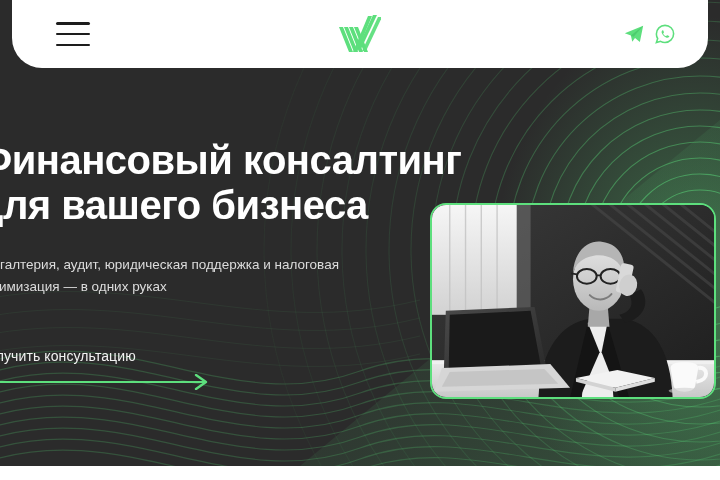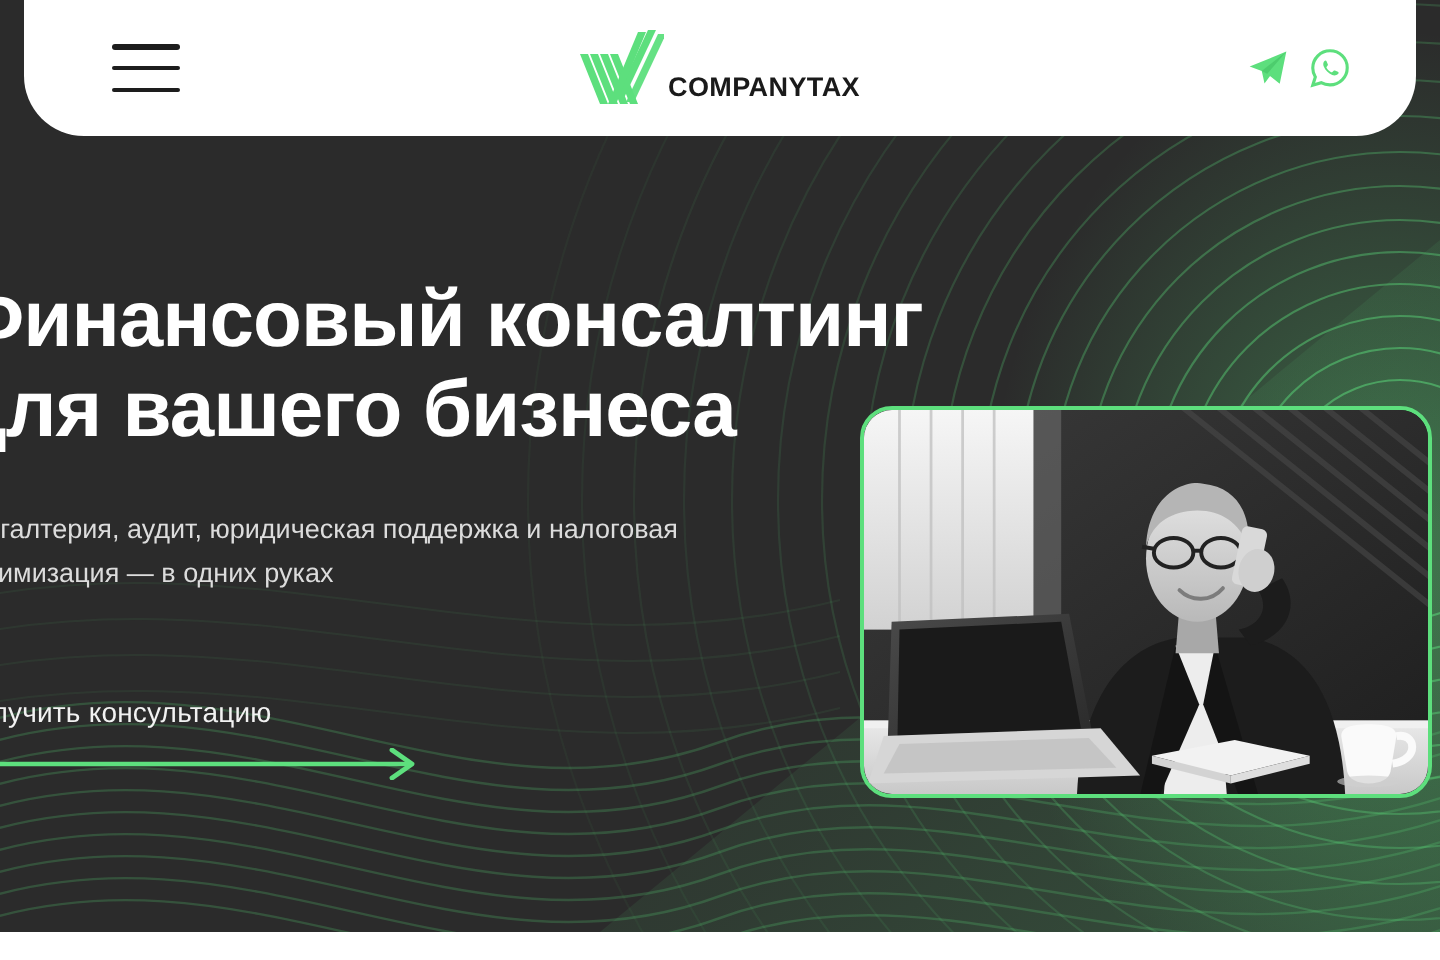--- a/index.html
+++ b/index.html
@@ -302,21 +302,20 @@
             <polygon points="0,12 4,12 14,37 10,37"></polygon>
             <polygon points="5,12 9,12 19,37 15,37"></polygon>
             <polygon points="10,12 14,12 24,37 20,37"></polygon>
             <polygon points="15,12 19,12 29,37 25,37"></polygon>
             <polygon points="18,34 34,0 38,0 22,34"></polygon>
             <polygon points="23,36 39,2 43,2 27,36" opacity="0.95"></polygon>
             <polygon points="14,37 29,1 33,1 18,37"></polygon>
             <polygon points="9,37 24,3 28,3 13,37" opacity="0"></polygon>
           </g>
         </svg>
-        <span class="logo-text">COMPANYTAX</span>
       </div>
 
       <div class="social">
         <svg class="social-ic" viewBox="0 0 24 24">
           <path d="M22 3 L2 11.2 L8.6 13.6 L10.1 20.4 L13.1 16.4 L18.4 20.6 Z" fill="#5ddf7d"></path>
           <path d="M8.6 13.6 L22 3 L11.6 15.1 Z" fill="#3fbd60" opacity="0.55"></path>
         </svg>
         <svg class="social-ic" viewBox="0 0 24 24">
           <path d="M12 2.6 C 6.8 2.6 2.6 6.8 2.6 12 c0 1.8 .5 3.5 1.4 4.9 L 2.6 21.4 l 4.6 -1.4
                    c 1.4 .8 3 1.2 4.8 1.2 c 5.2 0 9.4 -4.2 9.4 -9.4 S 17.2 2.6 12 2.6 Z" fill="none" stroke="#5ddf7d" stroke-width="1.7"></path>

